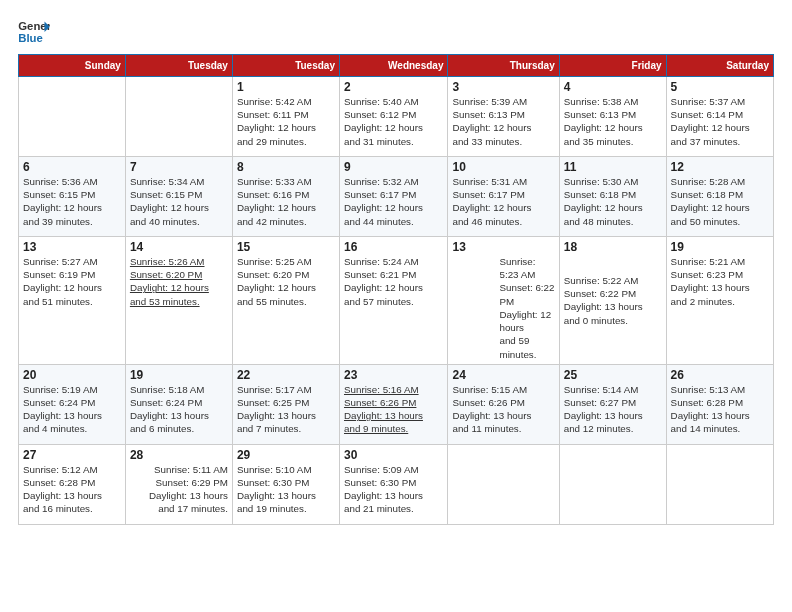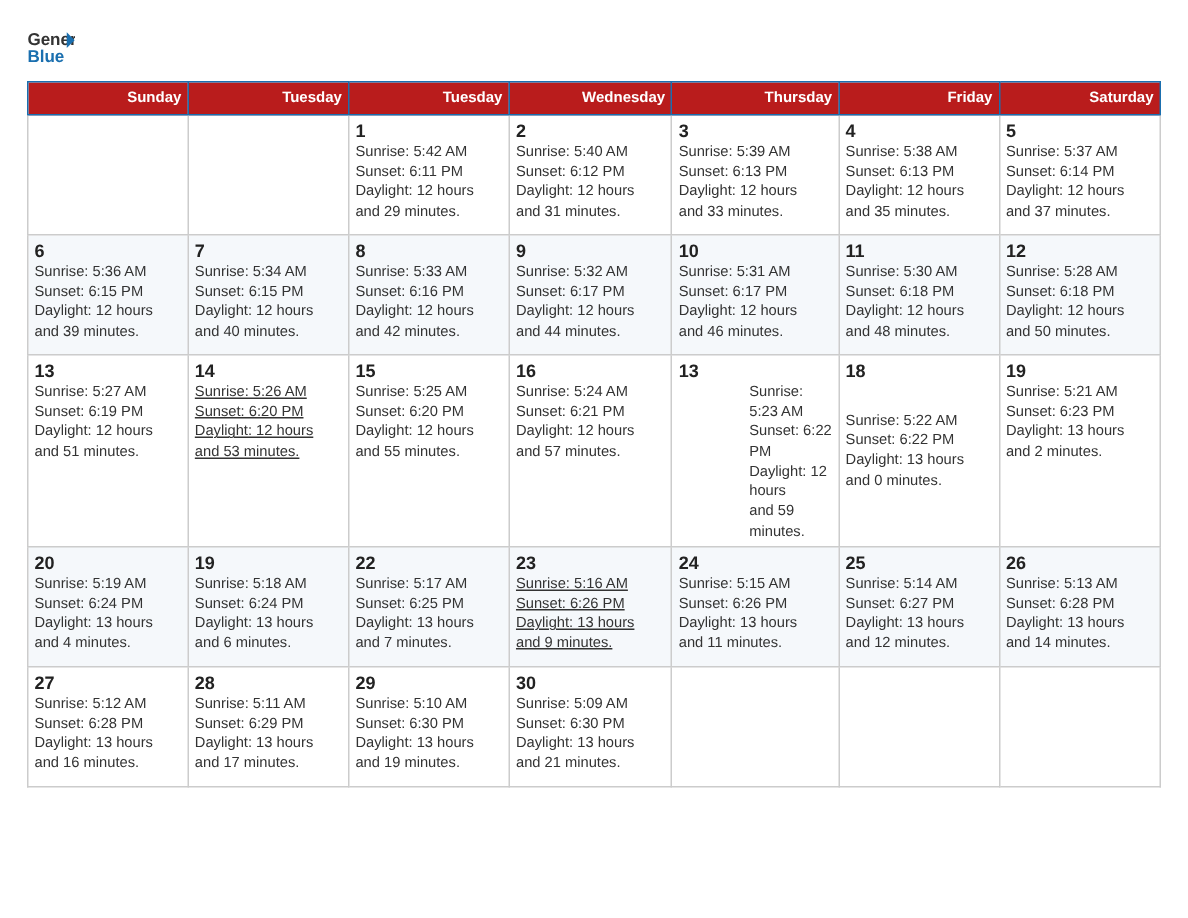--- a/index.html
+++ b/index.html
@@ -310,21 +310,21 @@
         <tr>
           <td>
             <span class="day-num">27</span>
             <div class="day-info" style="white-space: pre-line;">Sunrise: 5:12 AM
 Sunset: 6:28 PM
 Daylight: 13 hours
 and 16 minutes.</div>
           </td>
           <td>
             <span class="day-num">28</span>
-            <div class="day-info" style="white-space: pre-line;">Sunrise: 5:11 AM
+            <div class="day-info" style="white-space: pre-line; text-align: right;">Sunrise: 5:11 AM
 Sunset: 6:29 PM
 Daylight: 13 hours
 and 17 minutes.</div>
           </td>
           <td>
             <span class="day-num">29</span>
             <div class="day-info" style="white-space: pre-line;">Sunrise: 5:10 AM
 Sunset: 6:30 PM
 Daylight: 13 hours
 and 19 minutes.</div>

